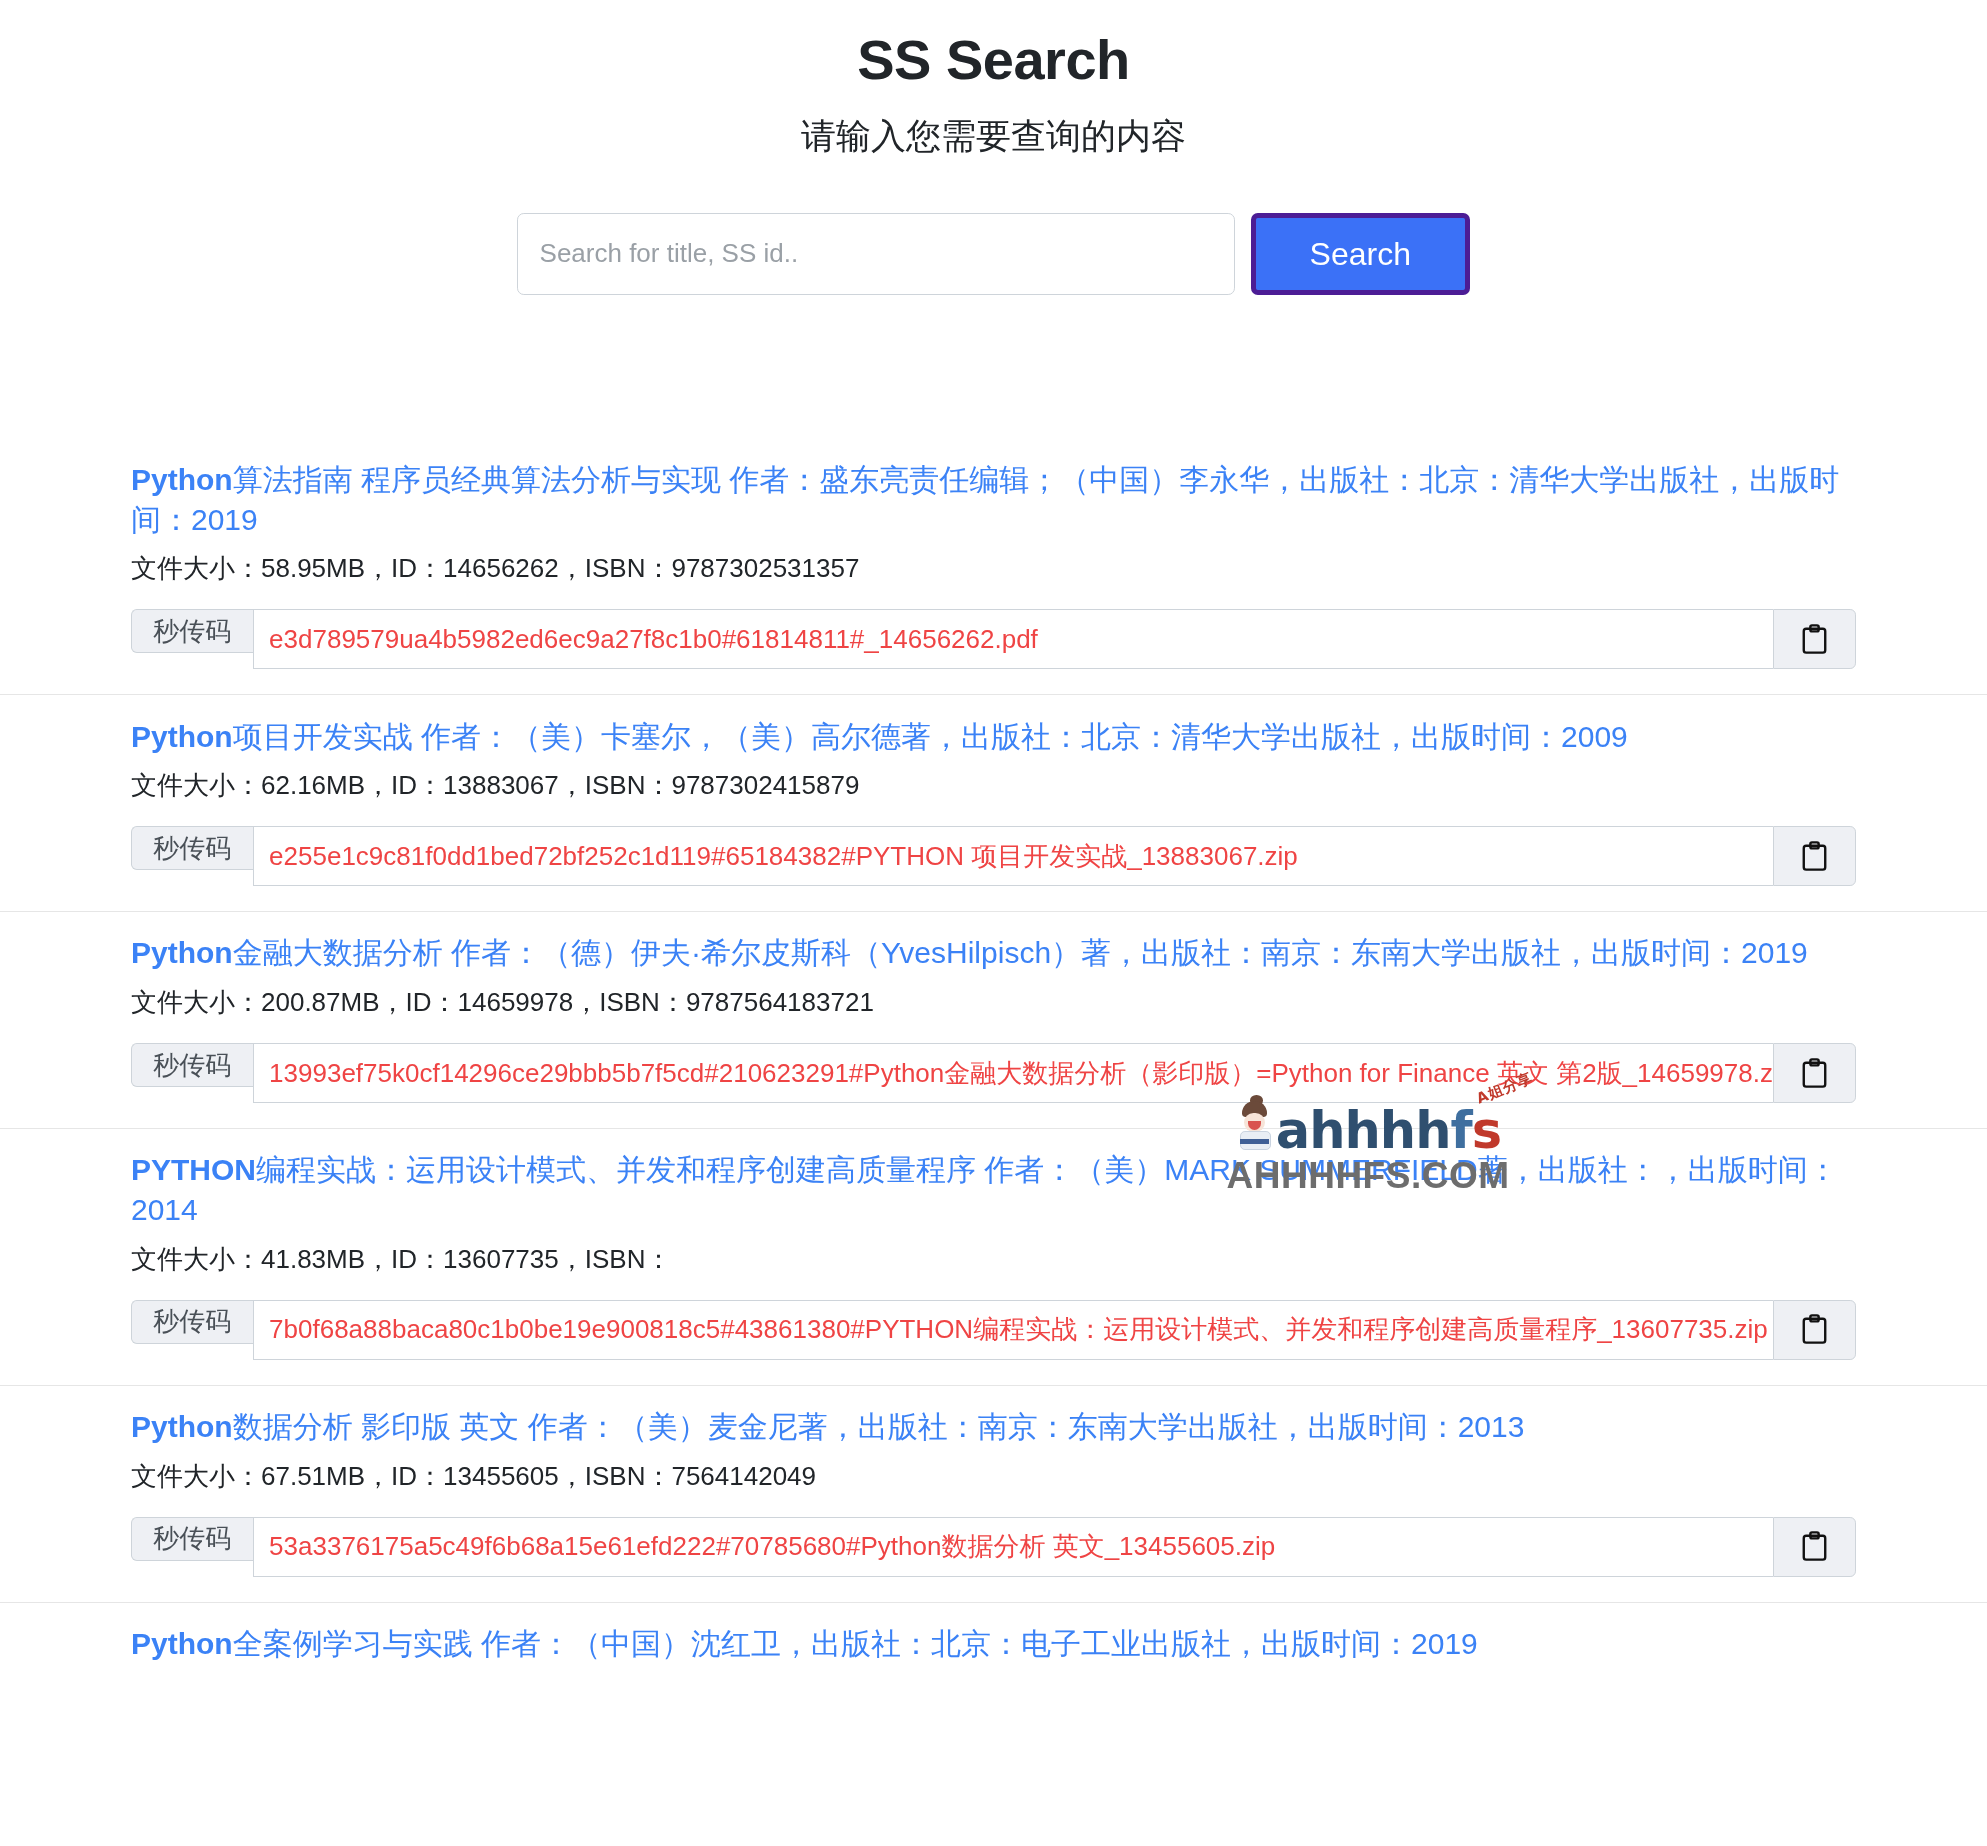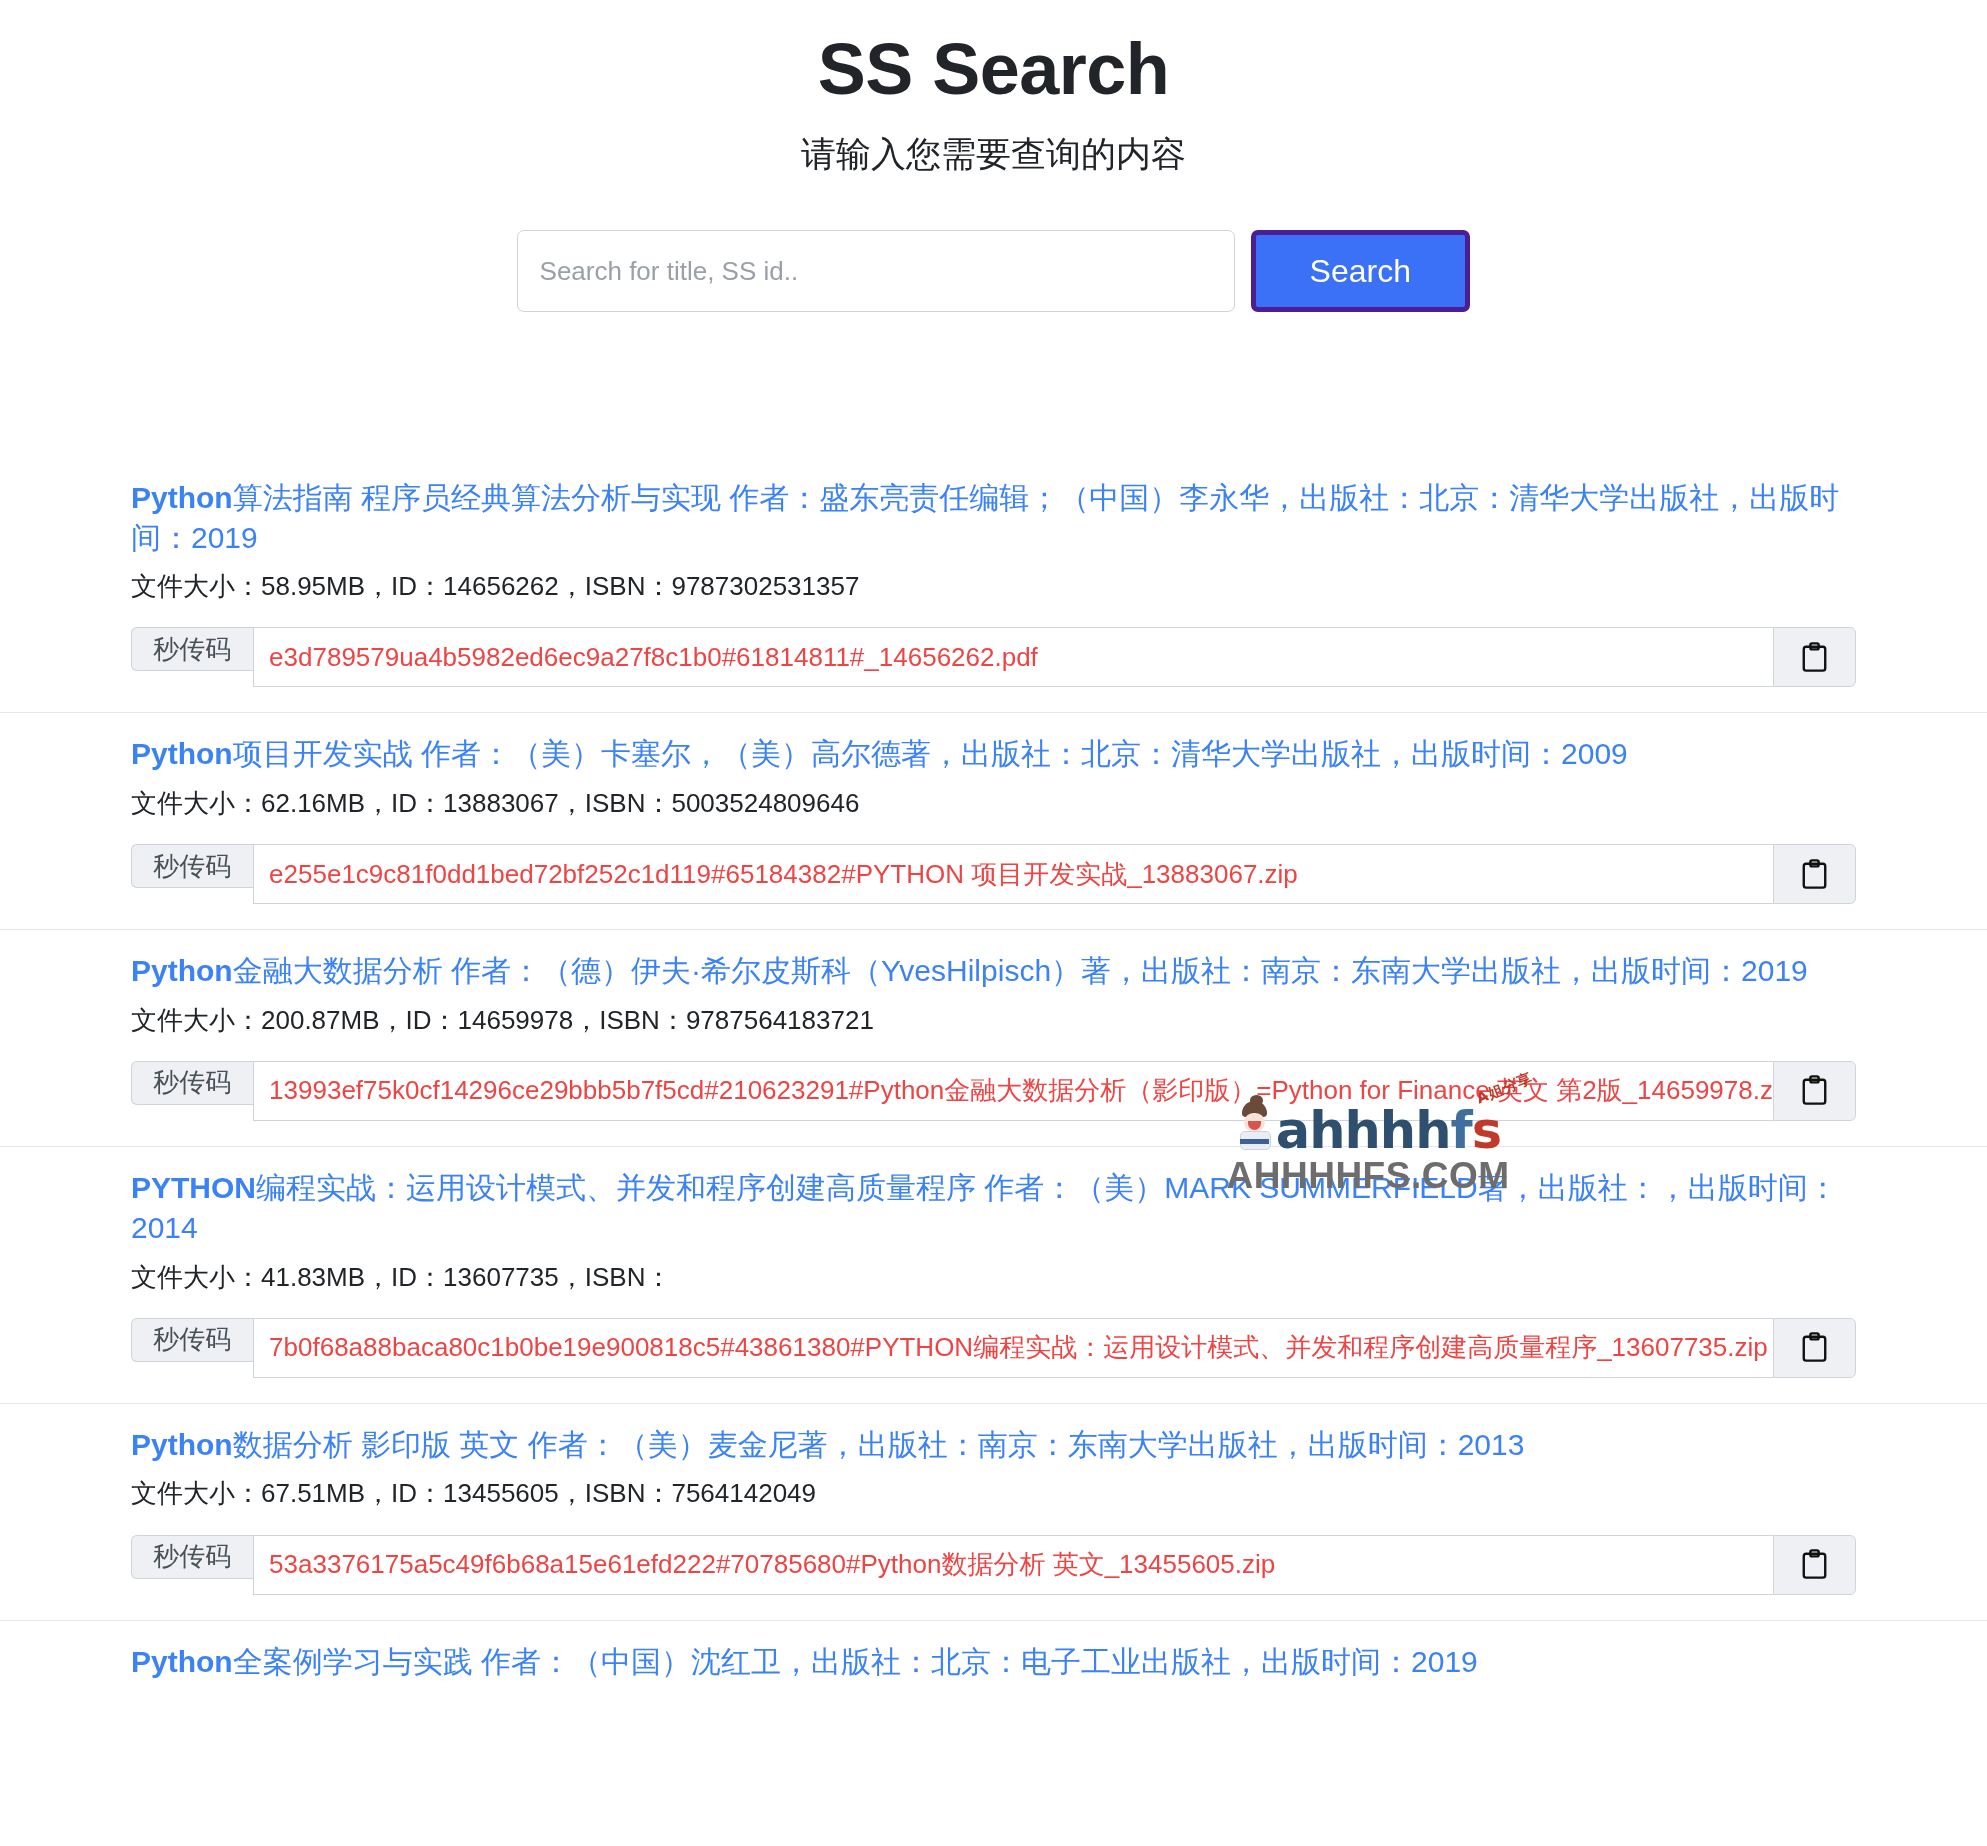--- a/index.html
+++ b/index.html
@@ -25,21 +25,21 @@
     overflow: hidden;
   }
 
   
   .masthead {
     padding-top: 29px;
     text-align: center;
   }
   .site-title {
     margin: 0;
-    font-size: 72px;
+    font-size: 56px;
     line-height: 1.12;
     font-weight: 700;
     letter-spacing: -0.5px;
     color: #212529;
   }
   .site-subtitle {
     margin: 21.3px 0 0 0;
     font-size: 35px;
     line-height: 1.3;
     font-weight: 400;
@@ -297,21 +297,21 @@
           <button class="copy-button">
             <svg width="29" height="31" viewBox="0 0 24 26" fill="none" stroke="#111" stroke-width="2" stroke-linecap="round" stroke-linejoin="round">
               <rect x="3" y="4" width="18" height="20" rx="2"></rect>
               <rect x="8.5" y="1.2" width="7" height="5" rx="1.4"></rect>
             </svg>
           </button>
         </div>
       </li>
       <li class="result-item">
         <div class="result-title"><span class="kw">Python</span><span>项目开发实战 作者：（美）卡塞尔，（美）高尔德著，出版社：北京：清华大学出版社，出版时间：2009</span></div>
-        <div class="result-meta">文件大小：62.16MB，ID：13883067，ISBN：5003524809646</div>
+        <div class="result-meta">文件大小：62.16MB，ID：13883067，ISBN：9787302415879</div>
         <div class="code-row">
           <span class="code-label">秒传码</span>
           <div class="code-value">e255e1c9c81f0dd1bed72bf252c1d119#65184382#PYTHON 项目开发实战_13883067.zip</div>
           <button class="copy-button">
             <svg width="29" height="31" viewBox="0 0 24 26" fill="none" stroke="#111" stroke-width="2" stroke-linecap="round" stroke-linejoin="round">
               <rect x="3" y="4" width="18" height="20" rx="2"></rect>
               <rect x="8.5" y="1.2" width="7" height="5" rx="1.4"></rect>
             </svg>
           </button>
         </div>

